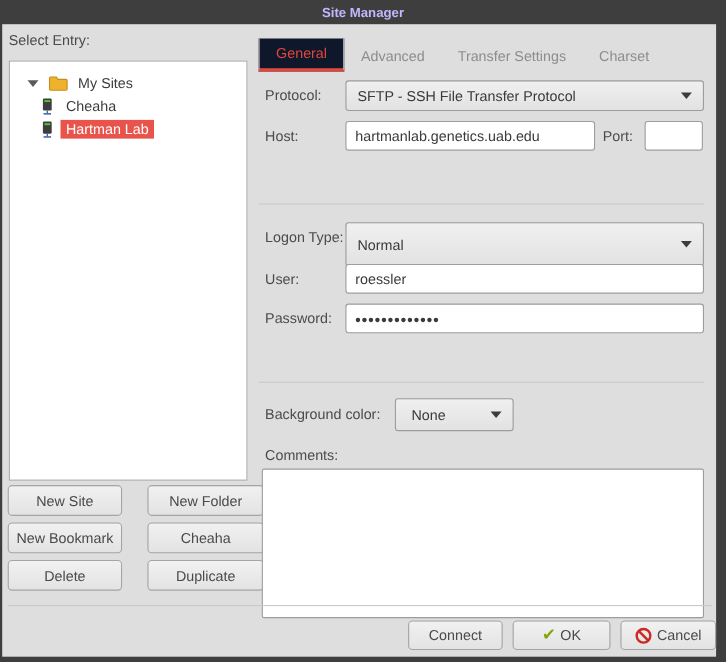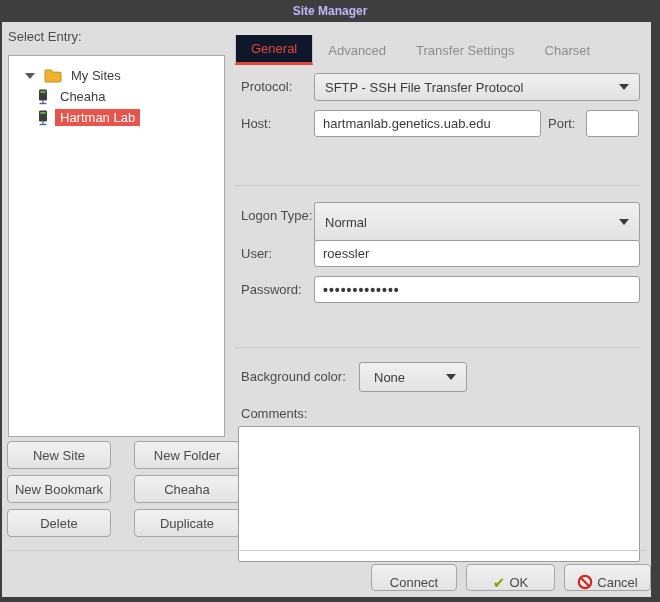--- a/index.html
+++ b/index.html
@@ -63,21 +63,21 @@
   .fld-pass     { left:312px; top:254px; width:326px; height:27px; font-size:14px; font-weight:bold; letter-spacing:1px; }
   .sep2 { left:233px; top:325px; width:405px; }
   .lbl-bg       { left:239px; top:340px; line-height:30px; }
   .cmb-bg       { left:357px; top:340px; width:108px; height:30px;padding-left:14px; }
   .lbl-comments { left:239px; top:384px; }
   .fld-comments { left:236px; top:404px; width:402px; height:136px; resize:none; border-radius:2px; padding:4px 6px; }
   .sep3 { left:5px; top:528px; width:640px; }
 
   .foot-btn { position:absolute; top:542px; height:27px; background:linear-gradient(#f1f1f1,#e3e3e3);
               border:1px solid #a5a5a5; border-radius:4px; color:#4a4a4a; font-size:13px;
-              display:flex; align-items:flex-end; justify-content:center; gap:4px; cursor:default; }
+              display:flex; align-items:center; justify-content:center; gap:4px; cursor:default; }
   .btn-connect { left:369px; width:86px; }
   .btn-ok      { left:464px; width:89px; }
   .btn-cancel  { left:562px; width:87px; }
   .check { color:#84a40e; font-weight:bold; font-size:15px; line-height:1; }
 </style>
 </head>
 <body>
 
 <div class="window">
   <div class="titlebar">

